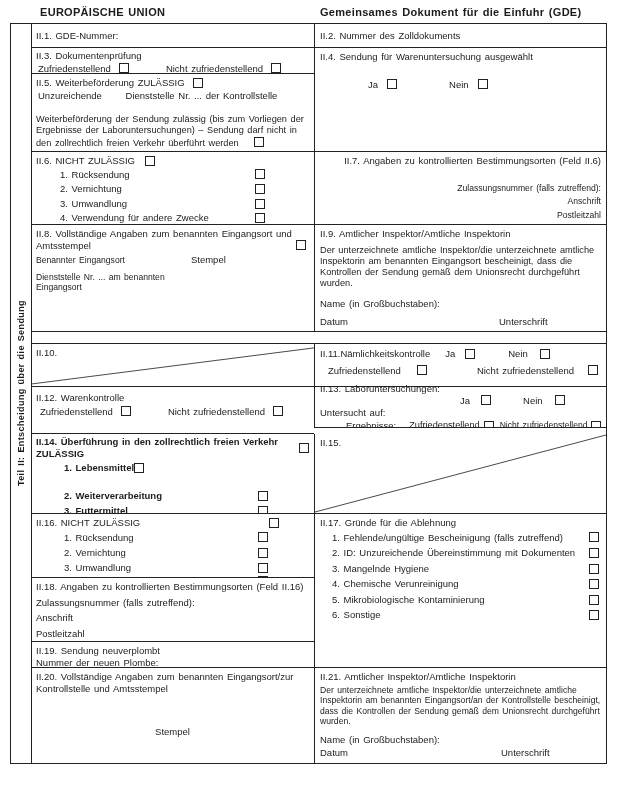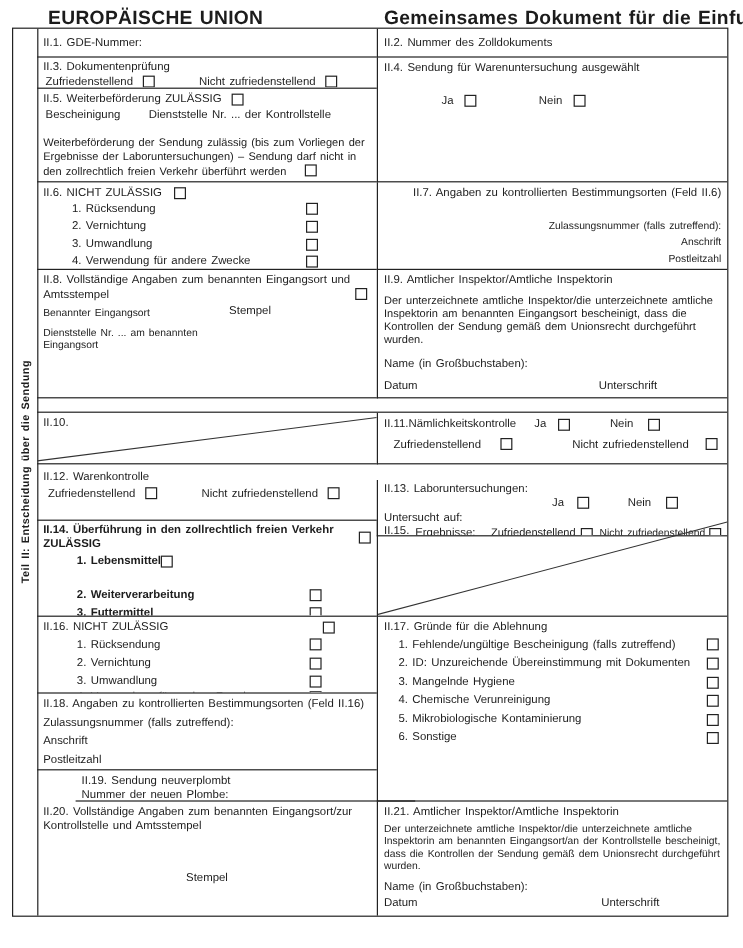--- a/index.html
+++ b/index.html
@@ -2,21 +2,21 @@
 <html><head>
 <meta charset="utf-8">
 <style>
   html,body { margin:0; padding:0; background:#ffffff; }
   .page {
     position:relative; width:619px; height:790px; background:#fff;
     font-family:"Liberation Sans","DejaVu Sans",sans-serif;
     color:#1c1c1c; font-size:9.5px; line-height:1.22; word-spacing:1px;
     -webkit-font-smoothing:antialiased;
   }
-  .hdr { position:absolute; top:6px; font-weight:bold; font-size:16px; letter-spacing:.3px; white-space:nowrap; }
+  .hdr { position:absolute; top:6px; font-weight:bold; font-size:11px; letter-spacing:.3px; white-space:nowrap; }
   #hdr-left { left:40px; }
   #hdr-right { left:320px; }
 
   .form { position:absolute; left:10px; top:23px; width:597px; height:741px;
           border:1px solid #222; box-sizing:border-box; }
 
   .sidebar { position:absolute; left:0; top:0; width:20px; height:739px;
              border-right:1px solid #222; display:flex; align-items:center; justify-content:center; }
   .vtext { writing-mode:vertical-rl; transform:rotate(180deg); white-space:nowrap;
            font-weight:bold; font-size:9px; letter-spacing:.4px; }
@@ -31,27 +31,27 @@
   #c4  { left:303px; top:24px;  width:292px; height:104px; }
   #c5  { left:20px;  top:50px;  width:283px; height:78px; }
   #c6  { left:20px;  top:128px; width:283px; height:73px; }
   #c7  { left:303px; top:128px; width:292px; height:73px;text-align:right; }
   #c8  { left:20px;  top:201px; width:283px; height:107px; }
   #c9  { left:303px; top:201px; width:292px; height:107px; }
   #gap { left:20px;  top:308px; width:575px; height:12px; padding:0; }
   #c10 { left:20px;  top:320px; width:283px; height:43px; }
   #c11 { left:303px; top:320px; width:292px; height:43px; padding-top:4px; }
   #c12 { left:20px;  top:363px; width:283px; height:47px; padding-top:5px; }
-  #c13 { left:303px; top:376px; width:292px; height:47px; padding-top:2px; }
+  #c13 { left:303px; top:357px; width:292px; height:47px; padding-top:2px; }
   #c14 { left:20px;  top:410px; width:283px; height:80px; padding-top:2px;font-weight:bold; }
   #c15 { left:303px; top:410px; width:292px; height:80px; }
   #c16 { left:20px;  top:490px; width:283px; height:64px; padding-top:3px; }
   #c17 { left:303px; top:490px; width:292px; height:154px; padding-top:3px; }
   #c18 { left:20px;  top:554px; width:283px; height:64px; padding-top:3px; }
-  #c19 { left:20px;  top:618px; width:283px; height:26px; padding-top:3px;margin-left:32px; }
+  #c19 { left:20px;  top:618px; width:283px; height:26px; padding-top:3px; }
   #c20 { left:20px;  top:644px; width:283px; height:95px; }
   #c21 { left:303px; top:644px; width:292px; height:95px; }
 
   .cb { display:inline-block; width:8px; height:8px; border:1px solid #222; background:#fff;
         flex:none; vertical-align:-1px; }
   .row { display:flex; align-items:center; }
   .grp { display:flex; align-items:center; gap:8px; }
   .s  { font-size:8.6px; }
   .para { font-size:9.2px; }
   .diag { position:absolute; inset:0; width:100%; height:100%; pointer-events:none; }
@@ -102,21 +102,21 @@
         <span class="cb" style="margin-left:9px;"></span>
       </div>
     </div>
 
     <div id="c5" class="cell bb">
       <div class="row">
         <span>II.5. Weiterbeförderung ZULÄSSIG</span>
         <span class="cb" style="margin-left:8px;"></span>
       </div>
       <div style="margin-top:1px;">
-        <span style="margin-left:2px;">Bescheinigung</span>
+        <span style="margin-left:2px;">Unzureichende</span>
         <span style="margin-left:20px;">Dienststelle Nr. ... der Kontrollstelle</span>
       </div>
       <div class="para" style="margin-top:13px; width:272px;">
         <span>Weiterbeförderung der Sendung zulässig (bis zum Vorliegen der Ergebnisse der Laboruntersuchungen) – Sendung darf nicht in den zollrechtlich freien Verkehr überführt werden</span>
         <span class="cb" style="margin-left:12px;"></span>
       </div>
     </div>
 
     <div id="c6" class="cell bb">
       <div class="row">

